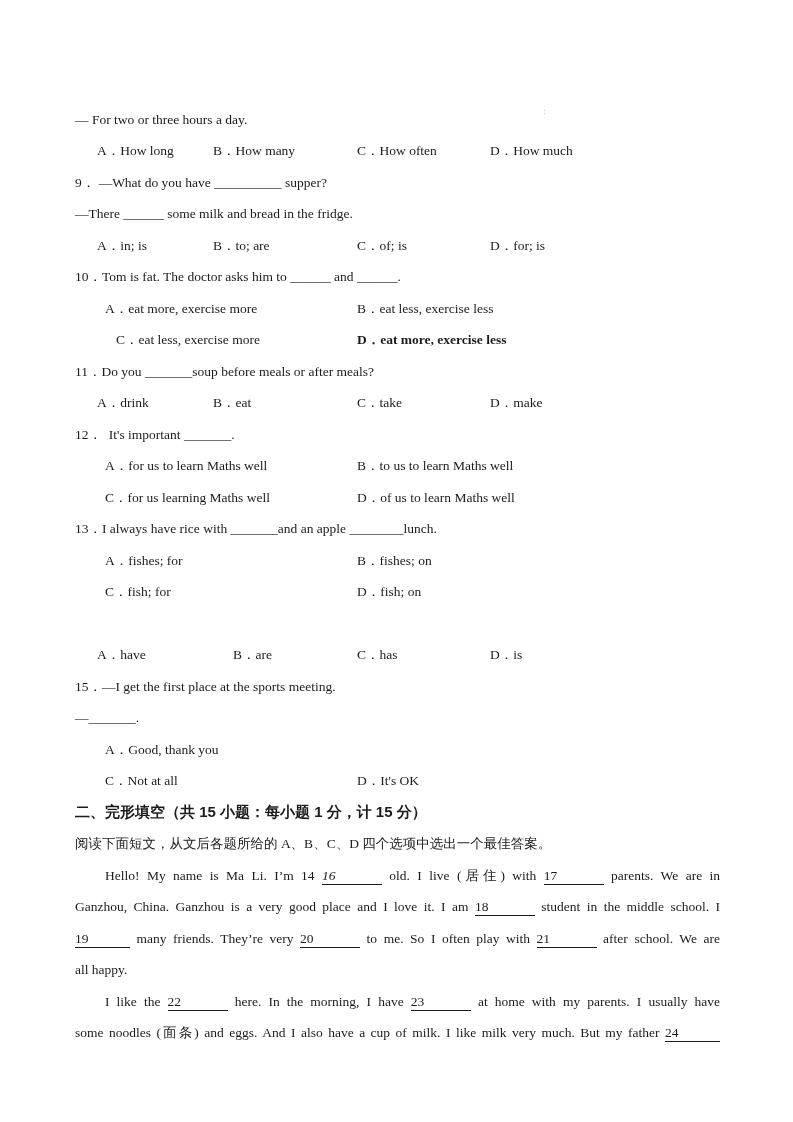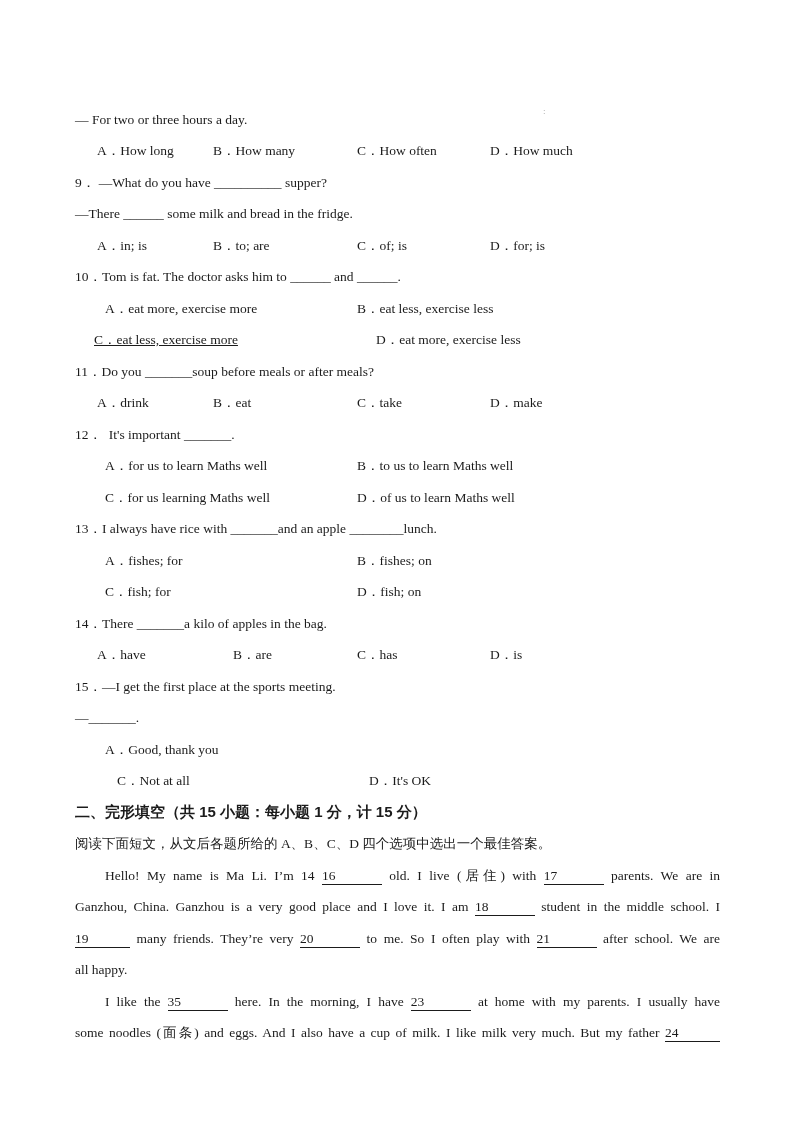--- a/index.html
+++ b/index.html
@@ -69,22 +69,22 @@
       <span class="col" style="left: 213px;">B．to; are</span>
       <span class="col" style="left: 357px;">C．of; is</span>
       <span class="col" style="left: 490px;">D．for; is</span>
     </div>
     <div class="line flow" style="top: 267px; left: 75px;"><span>10．Tom is fat. The doctor asks him to ______ and ______.</span></div>
     <div class="line cols" style="top: 299px; left: 0px; width: 793px; padding-left: 36px;">
       <span class="col" style="left: 105px;">A．eat more, exercise more</span>
       <span class="col" style="left: 357px;">B．eat less, exercise less</span>
     </div>
     <div class="line cols" style="top: 330px; left: 0px; width: 793px;">
-      <span class="col" style="left: 94px; text-decoration: underline;">C．eat less, exercise more</span>
-      <span class="col" style="left: 376px;">D．eat more, exercise less</span>
+      <span class="col" style="left: 116px;">C．eat less, exercise more</span>
+      <span class="col" style="left: 357px; font-weight: bold;">D．eat more, exercise less</span>
     </div>
     <div class="line flow" style="top: 362px; left: 75px;"><span>11．Do you _______soup before meals or after meals?</span></div>
     <div class="line cols" style="top: 393px; left: 0px; width: 793px;">
       <span class="col" style="left: 97px;">A．drink</span>
       <span class="col" style="left: 213px;">B．eat</span>
       <span class="col" style="left: 357px;">C．take</span>
       <span class="col" style="left: 490px;">D．make</span>
     </div>
     <div class="line flow" style="top: 425px; left: 75px;"><span>12．&nbsp;&nbsp;It's important _______.</span></div>
     <div class="line cols" style="top: 488px; left: 0px; width: 793px;">
@@ -97,37 +97,36 @@
     </div>
     <div class="line flow" style="top: 519px; left: 75px;"><span>13．I always have rice with _______and an apple ________lunch.</span></div>
     <div class="line cols" style="top: 551px; left: 0px; width: 793px;">
       <span class="col" style="left: 105px;">A．fishes; for</span>
       <span class="col" style="left: 357px;">B．fishes; on</span>
     </div>
     <div class="line cols" style="top: 582px; left: 0px; width: 654px; text-align: center;">
       <span class="col" style="left: 105px;">C．fish; for</span>
       <span class="col" style="left: 357px;">D．fish; on</span>
     </div>
-    <div class="line flow" style="top: 614px; left: 75px;"><span>14．There _______a kilo of apples in the bag.</span></div>
     <div class="line cols" style="top: 645px; left: 0px; width: 793px;">
       <span class="col" style="left: 97px;">A．have</span>
       <span class="col" style="left: 213px; margin-left: 20px;">B．are</span>
       <span class="col" style="left: 357px;">C．has</span>
       <span class="col" style="left: 490px;">D．is</span>
     </div>
     <div class="line flow" style="top: 677px; left: 75px;"><span>15．—I get the first place at the sports meeting.</span></div>
     <div class="line flow" style="top: 708px; left: 75px;"><span>—_______.</span></div>
     <div class="line cols" style="top: 740px; left: 0px; width: 639px;">
       <span class="col" style="left: 105px;">A．Good, thank you</span>
     </div>
-    <div class="line cols" style="top: 771px; left: 0px; width: 641px; margin-left: 12px;">
+    <div class="line cols" style="top: 771px; left: 0px; width: 641px;">
       <span class="col" style="left: 105px;">C．Not at all</span>
       <span class="col" style="left: 357px;">D．It's OK</span>
     </div>
     <div class="line flow heading" style="top: 802px; left: 75px;"><span>二、完形填空（共 15 小题：每小题 1 分，计 15 分）</span></div>
     <div class="line flow" style="top: 834px; left: 75px; text-align: right;"><span>阅读下面短文，从文后各题所给的 A、B、C、D 四个选项中选出一个最佳答案。</span></div>
-    <div class="line justify" style="top: 866px; left: 105px; width: 615px;"><span>Hello! My name is Ma Li. I’m 14 </span><span class="cloze-blank" style="width: 60px;">16</span><span> old. I live (居住) with </span><span class="cloze-blank" style="width: 60px;">17</span><span> parents. We are in</span></div>
+    <div class="line justify" style="top: 866px; left: 105px; width: 615px;"><span>Hello! My name is Ma Li. I’m 14 </span><span class="cloze-blank" style="width: 60px; font-style: italic;">16</span><span> old. I live (居住) with </span><span class="cloze-blank" style="width: 60px;">17</span><span> parents. We are in</span></div>
     <div class="line justify" style="top: 897px; left: 75px; width: 645px;"><span>Ganzhou, China. Ganzhou is a very good place and I love it. I am </span><span class="cloze-blank" style="width: 60px;">18</span><span> student in the middle school. I</span></div>
     <div class="line justify" style="top: 929px; left: 75px; width: 645px;"><span class="cloze-blank" style="width: 55px; text-align: left;">19</span><span> many friends. They’re very </span><span class="cloze-blank" style="width: 60px;">20</span><span> to me. So I often play with </span><span class="cloze-blank" style="width: 60px;">21</span><span> after school. We are</span></div>
     <div class="line flow" style="top: 960px; left: 75px;"><span>all happy.</span></div>
-    <div class="line justify" style="top: 992px; left: 105px; width: 615px;"><span>I like the </span><span class="cloze-blank" style="width: 60px;">35</span><span> here. In the morning, I have </span><span class="cloze-blank" style="width: 60px;">23</span><span> at home with my parents. I usually have</span></div>
+    <div class="line justify" style="top: 992px; left: 105px; width: 615px;"><span>I like the </span><span class="cloze-blank" style="width: 60px;">22</span><span> here. In the morning, I have </span><span class="cloze-blank" style="width: 60px;">23</span><span> at home with my parents. I usually have</span></div>
     <div class="line justify" style="top: 1023px; left: 75px; width: 645px;"><span>some noodles (面条) and eggs. And I also have a cup of milk. I like milk very much. But my father </span><span class="cloze-blank" style="width: 55px; text-align: right;">24</span></div>
   </div>
 
 </body></html>

